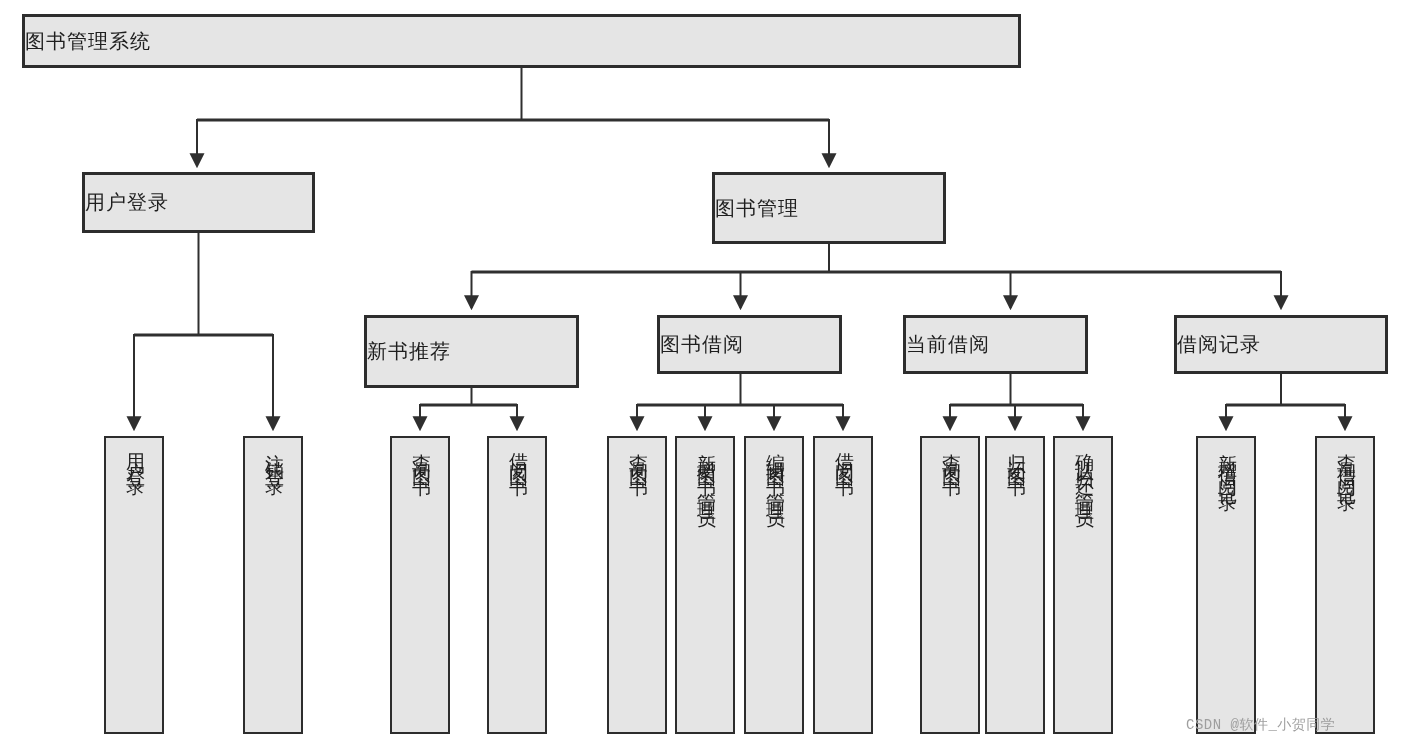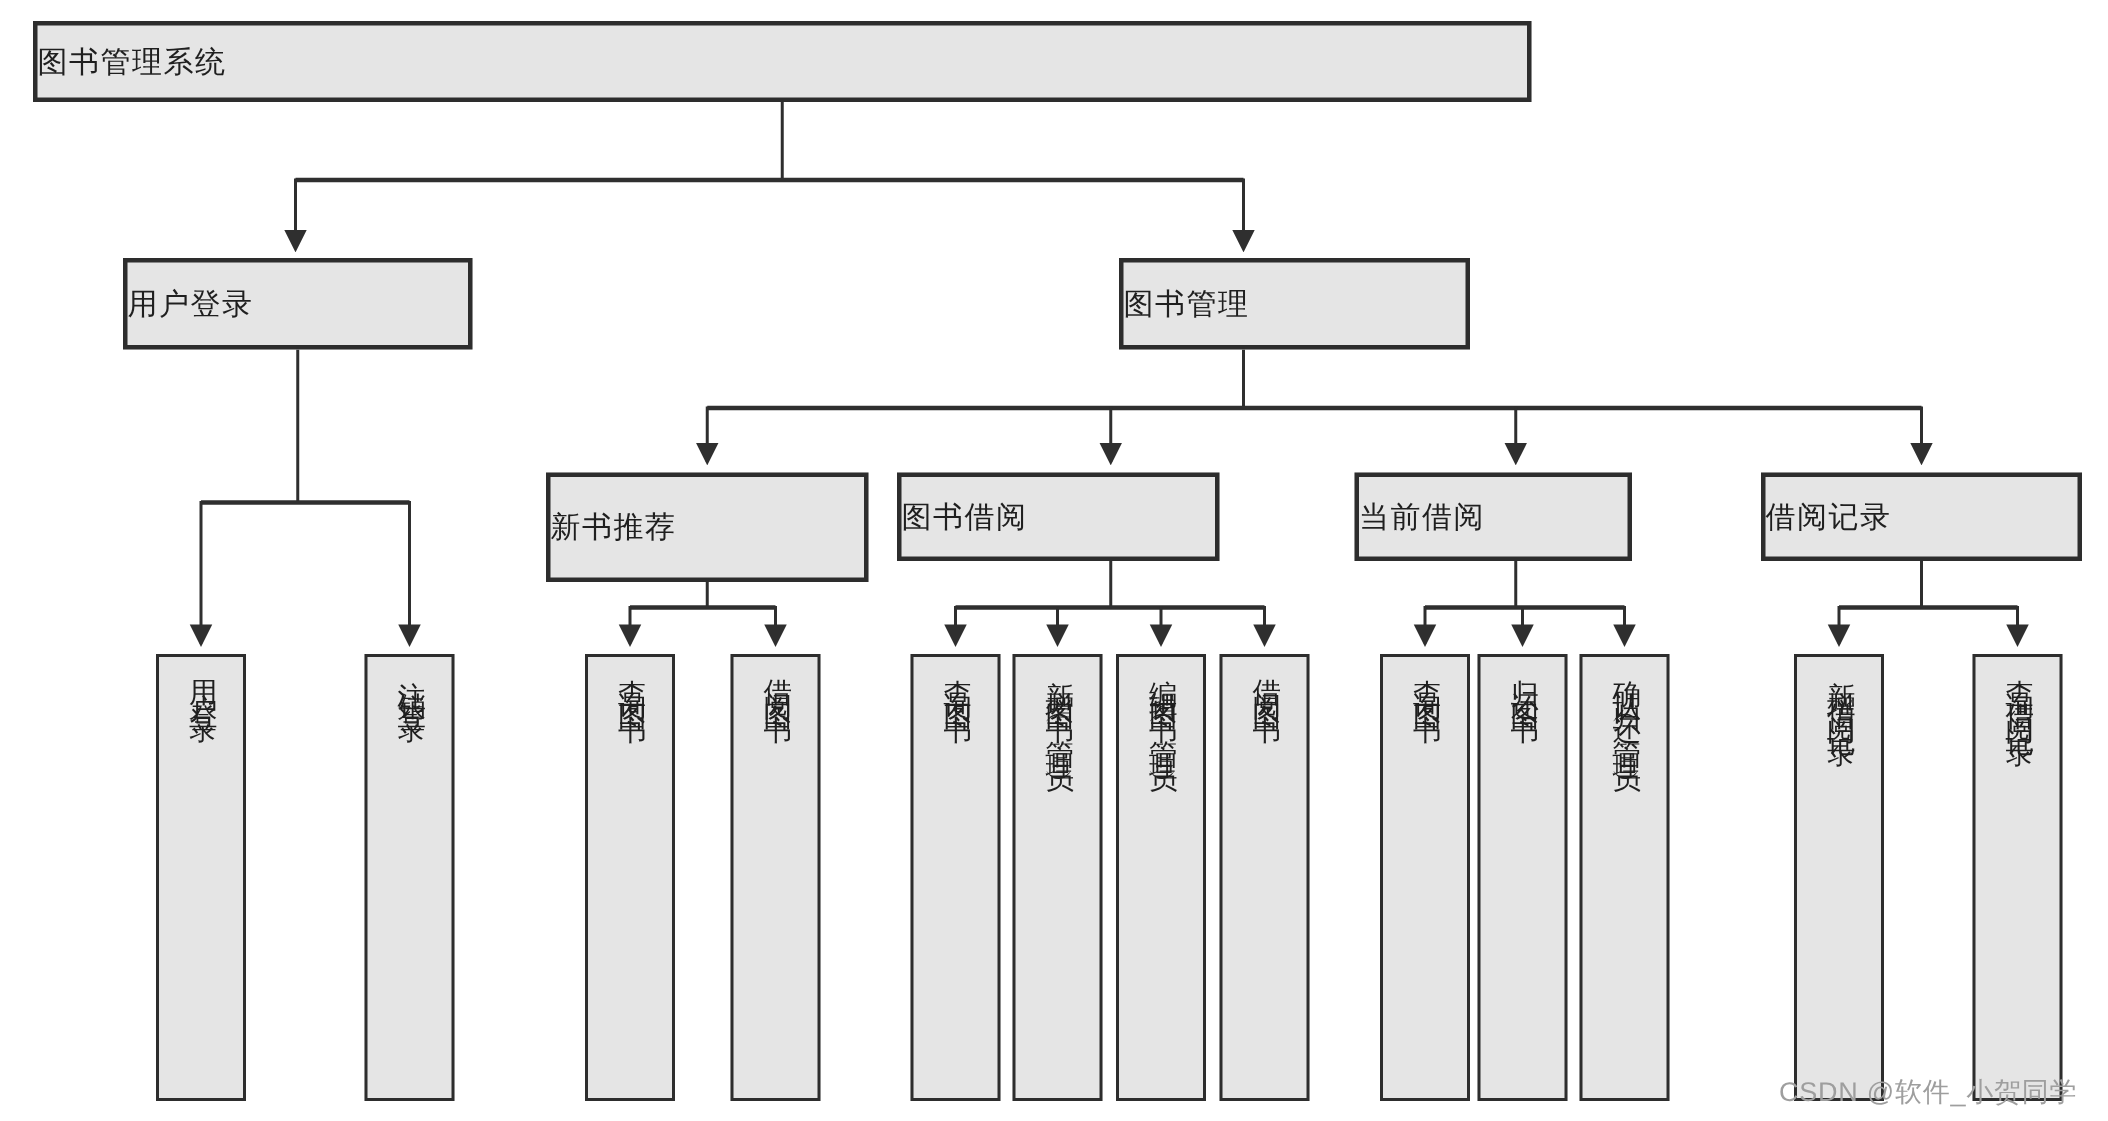--- a/index.html
+++ b/index.html
@@ -46,24 +46,25 @@
     text-orientation: mixed;
     font-size: 19px;
     letter-spacing: 8px;
     line-height: 1;
   }
   #watermark {
     position: absolute;
     left: 1186px;
     top: 716px;
     z-index: 5;
-    font-size: 18px;
+    font-size: 14px;
     color: #9e9e9e;
     letter-spacing: 0.5px;
     white-space: nowrap;
+    font-family: Liberation Mono, monospace;
   }
 </style>
 </head>
 <body>
 
 <div id="screen">
 
   <svg id="connectors" width="1405" height="747" viewBox="0 0 1405 747">
     <defs>
       <marker id="arw" viewBox="0 0 10 10" refX="8.5" refY="5" markerWidth="7.5" markerHeight="9.5" orient="auto">
@@ -114,28 +115,28 @@
     </g>
   </svg>
 
   <div class="box h-box lvl23" style="left:22px; top:14px; width:999px; height:54px;">
     <span>图书管理系统</span>
   </div>
 
   <div class="box h-box lvl23" style="left:82px; top:172px; width:233px; height:61px;">
     <span>用户登录</span>
   </div>
-  <div class="box h-box lvl23" style="left:746px; top:172px; width:234px; height:61px;">
+  <div class="box h-box lvl23" style="left:712px; top:172px; width:234px; height:72px;">
     <span>图书管理</span>
   </div>
 
   <div class="box h-box lvl23" style="left:364px; top:315px; width:215px; height:73px;">
     <span>新书推荐</span>
   </div>
-  <div class="box h-box lvl23" style="left:598px; top:315px; width:215px; height:59px;">
+  <div class="box h-box lvl23" style="left:657px; top:315px; width:185px; height:59px;">
     <span>图书借阅</span>
   </div>
   <div class="box h-box lvl23" style="left:903px; top:315px; width:185px; height:59px;">
     <span>当前借阅</span>
   </div>
   <div class="box h-box lvl23" style="left:1174px; top:315px; width:214px; height:59px;">
     <span>借阅记录</span>
   </div>
 
   <div class="box v-box" style="left:104px; top:436px; width:60px; height:298px;">

